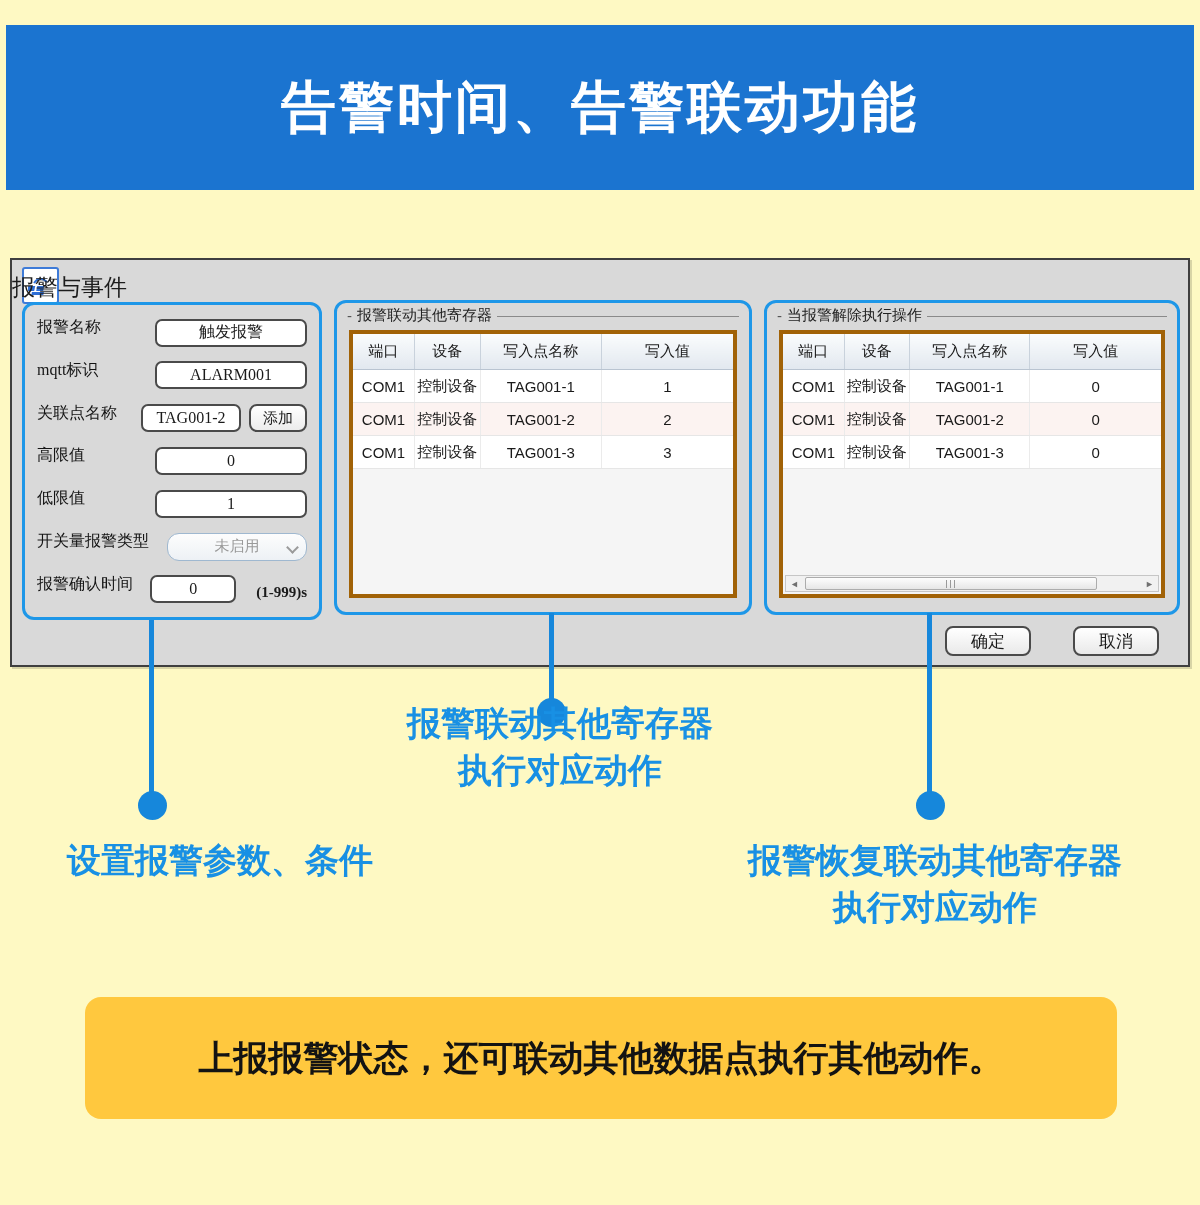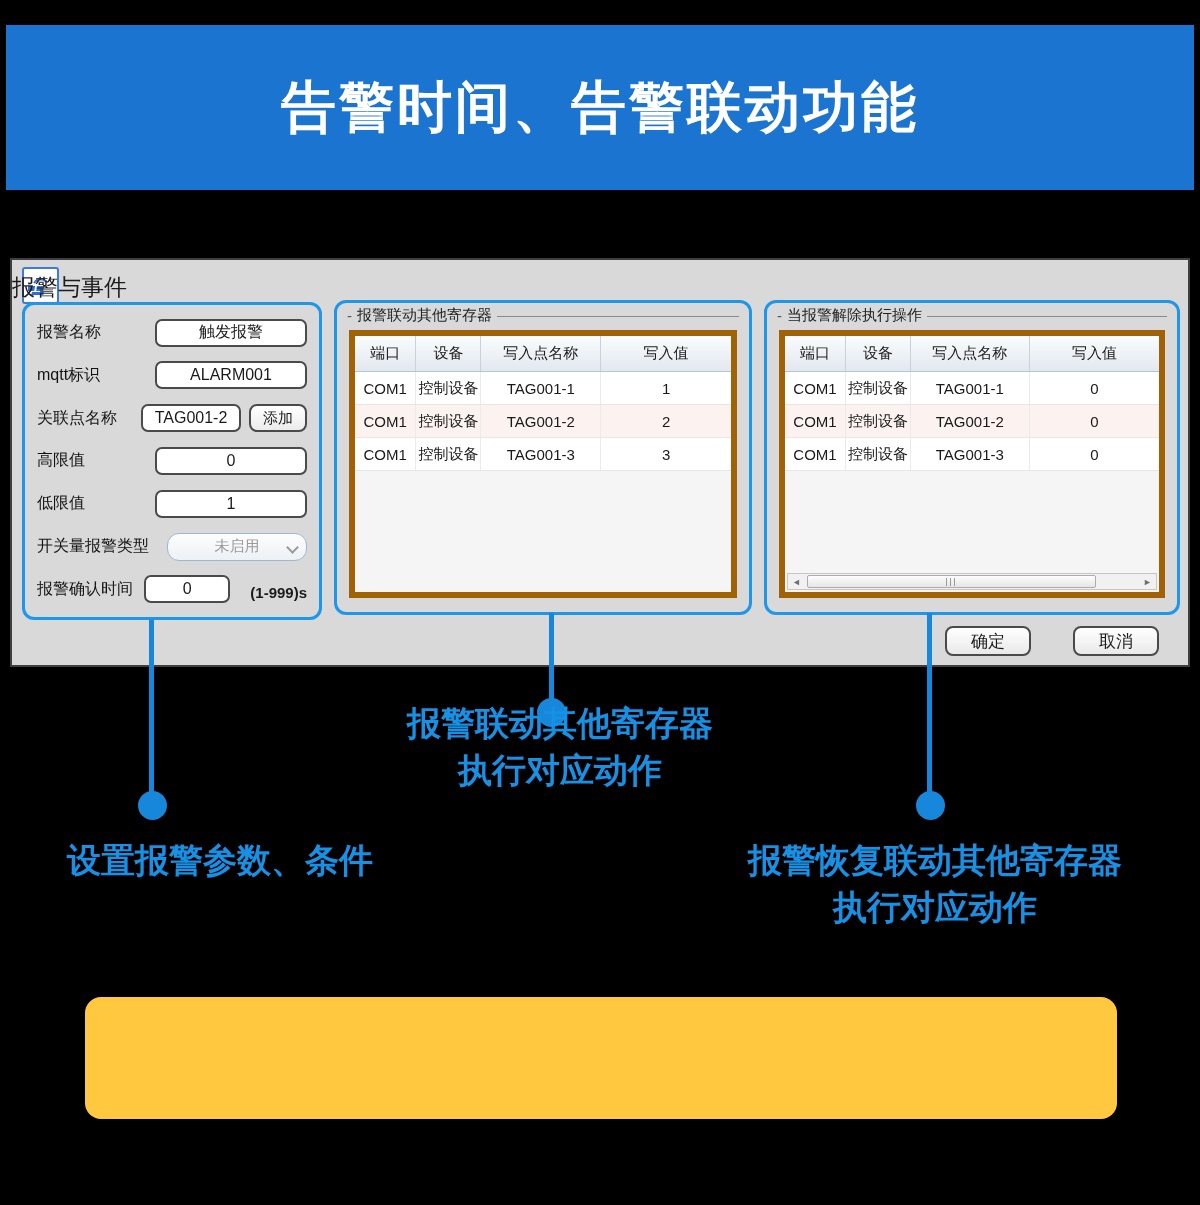--- a/index.html
+++ b/index.html
@@ -1,17 +1,17 @@
 <!DOCTYPE html>
 <html><head>
 <meta charset="utf-8">
 <style>
   html,body{margin:0;padding:0;background:#ffffff;}
   body{font-family:"Liberation Sans","DejaVu Sans",sans-serif;}
-  #page{position:relative;width:1200px;height:1205px;background:#000000;overflow:hidden;}
+  #page{position:relative;width:1200px;height:1205px;background:#fef9c3;overflow:hidden;}
 
   
   .banner{position:absolute;left:6px;right:6px;top:25px;height:165px;background:#1B74D0;
           display:flex;align-items:center;justify-content:center;}
   .banner h1{margin:0;color:#ffffff;font-size:55px;font-weight:bold;letter-spacing:3px;}
 
   
   .dialog{position:absolute;left:10px;top:258px;width:1176px;height:405px;background:#D9D9D9;
           border:2px solid #3F3F3F;box-shadow:2px 2px 0 rgba(0,0,0,.15);}
   .dlg-logo{position:absolute;left:10px;top:7px;width:33px;height:33px;background:#ffffff;
@@ -25,39 +25,39 @@
   .panel-right{left:752px;top:40px;width:416px;height:315px;}
 
   .grp-head{position:absolute;left:10px;right:10px;top:3px;display:flex;align-items:center;gap:5px;
             font-size:15px;color:#222;}
   .grp-head .dash{color:#555;}
   .grp-head .rule{flex:1;border-top:1px solid #8a8a8a;height:0;margin-top:2px;}
 
   
   .form{position:absolute;left:12px;right:12px;top:12px;bottom:12px;display:flex;flex-direction:column;
         justify-content:space-between;}
-  .frow{display:flex;align-items:center;height:31px;}
+  .frow{display:flex;height:31px;font-family:Liberation Serif, serif;}
   .frow .lbl{font-size:16px;color:#141414;white-space:nowrap;}
   .ctl-right{margin-left:auto;display:flex;align-items:center;gap:8px;}
   .tbox{height:28px;border:2px solid #4A4A4A;border-radius:7px;background:#ffffff;text-align:center;
         font-size:16px;color:#1a1a1a;box-sizing:border-box;padding:0 4px;font-family:inherit;}
   .w152{width:152px;} .w100{width:100px;} .w86{width:86px;}
   .btn-add{height:28px;width:58px;border:2px solid #4A4A4A;border-radius:8px;font-size:15px;color:#1a1a1a;
            background:linear-gradient(#ffffff,#ececec);cursor:pointer;font-family:inherit;}
   .hint{font-size:15px;font-weight:bold;color:#1a1a1a;margin-left:12px;white-space:nowrap;margin-top:6px;}
   .dropdown{height:28px;width:140px;border:1px solid #9FB8D0;border-radius:12px;
             background:linear-gradient(#FDFDFD,#EDF1F5);display:flex;align-items:center;box-sizing:border-box;
             position:relative;cursor:default;}
   .dropdown .dval{flex:1;text-align:center;font-size:15px;color:#9a9a9a;}
   .chev{position:absolute;right:9px;top:9px;width:7px;height:7px;border-right:2px solid #9a9a9a;
         border-bottom:2px solid #9a9a9a;transform:rotate(45deg);}
 
   
   .tablebox{position:absolute;left:12px;right:12px;top:27px;bottom:14px;background:#F5F5F5;
-            border:6px solid #a16207;overflow:hidden;}
+            border:4px solid #a16207;overflow:hidden;}
   table.grid{width:100%;border-collapse:collapse;table-layout:fixed;}
   .grid th{height:33px;background:linear-gradient(#FAFCFD,#E2E8EF);border-bottom:1px solid #B9C4D1;
            border-right:1px solid #C9D2DC;font-size:15px;font-weight:normal;color:#1a1a1a;}
   .grid th:last-child{border-right:none;}
   .grid td{height:30px;text-align:center;font-size:15px;color:#1a1a1a;background:#ffffff;
            border-bottom:1px solid #E6E6E6;border-right:1px solid #EBEBEB;}
   .grid td:last-child{border-right:none;}
   .grid tr.alt td{background:#FCF3F1;}
   .c-port{width:16%;} .c-dev{width:17%;} .c-tag{width:32%;} .c-val{width:35%;}
 
@@ -275,15 +275,16 @@
   <div class="ctext" style="left:35px;top:837px;width:370px;">
     <div>设置报警参数、条件</div>
   </div>
 
   <div class="ctext" style="left:715px;top:837px;width:440px;">
     <div>报警恢复联动其他寄存器</div>
     <div>执行对应动作</div>
   </div>
 
   <div class="footer">
+    <p>上报报警状态，还可联动其他数据点执行其他动作。</p>
   </div>
 
 </div>
 
 </body></html>

